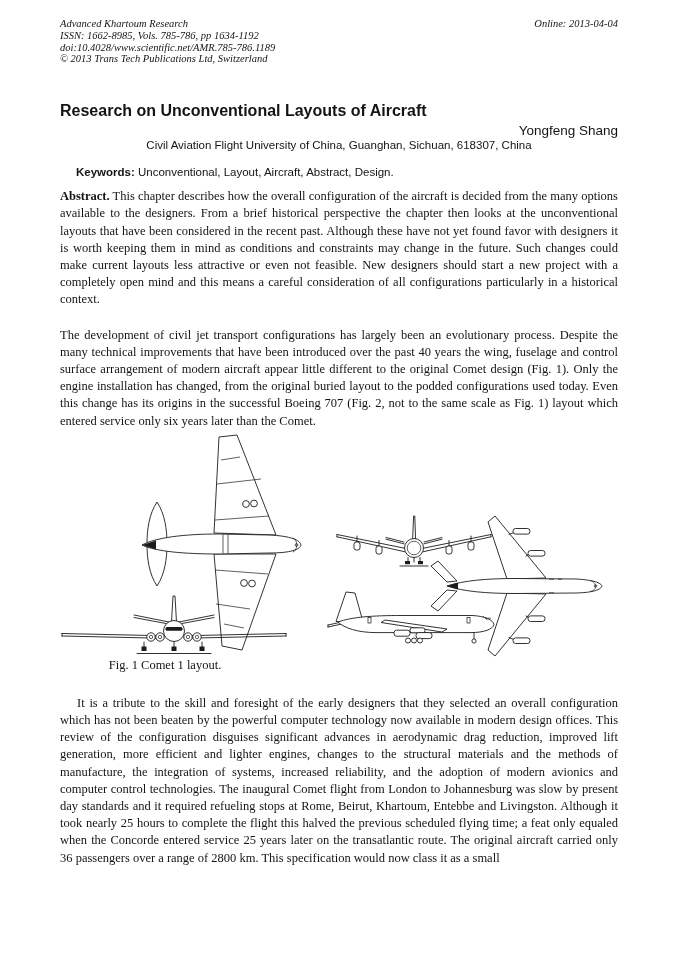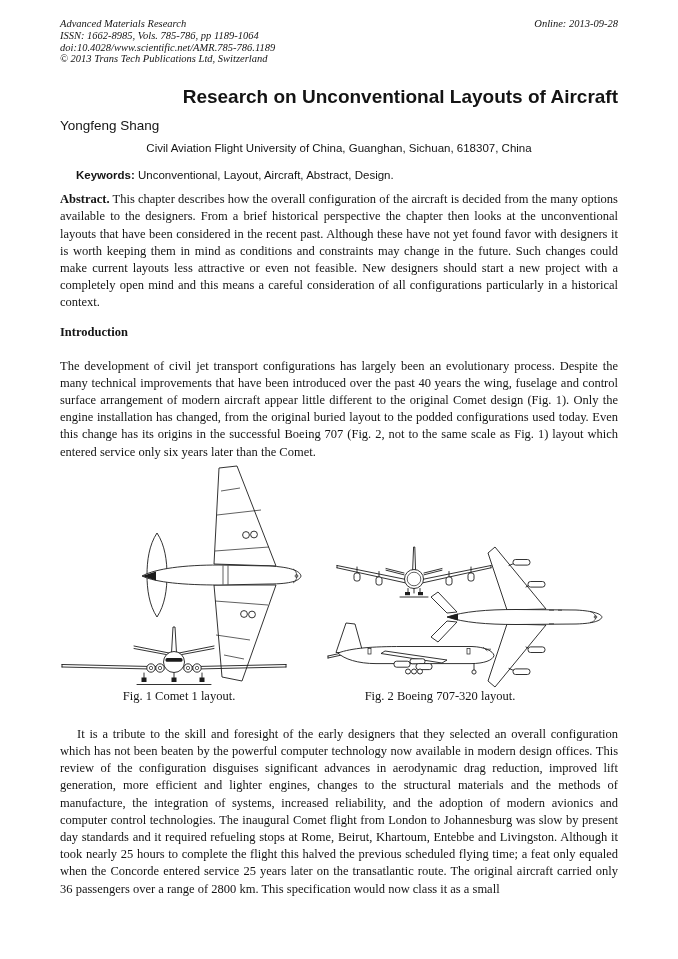--- a/index.html
+++ b/index.html
@@ -4,81 +4,80 @@
 <style>
   html,body { margin:0; padding:0; background:#ffffff; }
   body { width:678px; height:959px; font-family:"Liberation Serif", serif; color:#141414; }
   .page { position:relative; width:678px; height:959px; overflow:hidden; background:#ffffff; }
   .content { padding:18px 60px 0 60px; }
 
   .doc-header { display:flex; justify-content:space-between; align-items:flex-start;
     font-style:italic; font-size:10.5px; line-height:11.8px; }
   .doc-header .hl div { white-space:nowrap; }
 
-  .title { margin-top:23px; text-align:right; font-family:"Liberation Sans", sans-serif;
-    font-weight:bold; font-size:19px; line-height:17px; }
-  .author { margin-top:13px; text-align:left; font-family:"Liberation Sans", sans-serif;
+  .title { margin-top:37px; text-align:left; font-family:"Liberation Sans", sans-serif;
+    font-weight:bold; font-size:16px; line-height:17px; }
+  .author { margin-top:4px; text-align:right; font-family:"Liberation Sans", sans-serif;
     font-size:13.5px; }
-  .affiliation { margin-top:9px; text-align:center; font-family:"Liberation Sans", sans-serif;
+  .affiliation { margin-top:1px; text-align:center; font-family:"Liberation Sans", sans-serif;
     font-size:11.5px; }
   .email { margin-top:8px; text-align:center; font-family:"Liberation Sans", sans-serif;
     font-size:11.5px; }
   .keywords { margin-top:14px; font-family:"Liberation Sans", sans-serif; font-size:11.5px; line-height:14px; }
   .keywords .klabel { font-weight:bold;padding-left:16px; }
 
   .body-par { margin-top:9px; font-size:12.5px; line-height:17.2px; text-align:justify; }
   .body-par .lead { font-weight:bold; }
   .sec-heading { margin-top:13px; font-size:12.5px; font-weight:bold; }
   .intro-par { margin-top:18px; }
   .indent-par { text-indent:17px; margin-top:19px; }
 
   .figure-block { position:relative; height:244px; margin-top:2px; }
   .figure-block svg { position:absolute; top:0; }
   #fig1-svg { left:-6px; }
   #fig2-svg { left:264px; }
   .fig-caption { position:absolute; top:226px; font-size:12.5px; text-align:center; }
-  #caption-1 { left:18px; width:202px; }
+  #caption-1 { left:4px; width:202px; }
   #caption-2 { left:258px; width:244px; }
 
   svg .ln { fill:none; stroke:#1c1c1c; stroke-width:0.9; stroke-linejoin:round; stroke-linecap:round; }
   svg .wh { fill:#ffffff; stroke:#1c1c1c; stroke-width:0.9; stroke-linejoin:round; }
   svg .bk { fill:#1c1c1c; stroke:none; }
   svg .th { fill:none; stroke:#1c1c1c; stroke-width:0.7; }
 </style>
 </head>
 <body>
 
 <div class="page">
   <div class="content">
 
     <div class="doc-header">
       <div class="hl">
-        <div>Advanced Materials Research</div>
-        <div>ISSN: 1662-8985, Vols. 785-786, pp 1189-1064</div>
+        <div>Advanced Khartoum Research</div>
+        <div>ISSN: 1662-8985, Vols. 785-786, pp 1634-1192</div>
         <div>doi:10.4028/www.scientific.net/AMR.785-786.1189</div>
         <div>© 2013 Trans Tech Publications Ltd, Switzerland</div>
       </div>
-      <div class="hr">Online: 2013-09-28</div>
+      <div class="hr">Online: 2013-04-04</div>
     </div>
 
     <div class="title">Research on Unconventional Layouts of Aircraft</div>
     <div class="author">Yongfeng Shang</div>
     <div class="affiliation">Civil Aviation Flight University of China, Guanghan, Sichuan, 618307, China</div>
 
     <div class="keywords">
       <span class="klabel">Keywords:</span>
       <span>Unconventional, Layout, Aircraft, Abstract, Design.</span>
     </div>
 
     <div class="body-par">
       <span class="lead">Abstract.</span>
       <span>This chapter describes how the overall configuration of the aircraft is decided from the many options available to the designers. From a brief historical perspective the chapter then looks at the unconventional layouts that have been considered in the recent past. Although these have not yet found favor with designers it is worth keeping them in mind as conditions and constraints may change in the future. Such changes could make current layouts less attractive or even not feasible. New designers should start a new project with a completely open mind and this means a careful consideration of all configurations particularly in a historical context.</span>
     </div>
 
-    <div class="sec-heading">Introduction</div>
     <div class="body-par intro-par">The development of civil jet transport configurations has largely been an evolutionary process. Despite the many technical improvements that have been introduced over the past 40 years the wing, fuselage and control surface arrangement of modern aircraft appear little different to the original Comet design (Fig. 1). Only the engine installation has changed, from the original buried layout to the podded configurations used today. Even this change has its origins in the successful Boeing 707 (Fig. 2, not to the same scale as Fig. 1) layout which entered service only six years later than the Comet.</div>
 
     <div class="figure-block">
 
       <svg id="fig1-svg" width="250" height="228" viewBox="0 0 250 228" xmlns="http://www.w3.org/2000/svg">
 
         <path class="wh" d="M103,70 C111,82 113,98 113,112 C113,126 111,142 103,154 C95,142 93,126 93,112 C93,98 95,82 103,70 Z"></path>
 
         <path class="wh" d="M222,103 L183,3 L165,5 L160,101 Z"></path>
         <path class="th" d="M167,28 L186,25"></path>
@@ -174,19 +173,18 @@
         <rect class="wh" x="70" y="198.2" width="16" height="6" rx="2.6"></rect>
         <rect class="wh" x="92" y="200.6" width="16" height="6" rx="2.6"></rect>
         <circle class="wh" cx="84" cy="208.5" r="2.5"></circle>
         <circle class="wh" cx="90" cy="208.5" r="2.5"></circle>
         <circle class="wh" cx="96" cy="208.5" r="2.5"></circle>
         <path class="ln" d="M150,201 L150,207"></path>
         <circle class="wh" cx="150" cy="209" r="2.1"></circle>
       </svg>
 
       <div class="fig-caption" id="caption-1">Fig. 1 Comet 1 layout.</div>
-      <div class="fig-caption" id="caption-2">Fig. 2 Boeing 707-320 layout.</div>
     </div>
 
     <div class="body-par indent-par">It is a tribute to the skill and foresight of the early designers that they selected an overall configuration which has not been beaten by the powerful computer technology now available in modern design offices. This review of the configuration disguises significant advances in aerodynamic drag reduction, improved lift generation, more efficient and lighter engines, changes to the structural materials and the methods of manufacture, the integration of systems, increased reliability, and the adoption of modern avionics and computer control technologies. The inaugural Comet flight from London to Johannesburg was slow by present day standards and it required refueling stops at Rome, Beirut, Khartoum, Entebbe and Livingston. Although it took nearly 25 hours to complete the flight this halved the previous scheduled flying time; a feat only equaled when the Concorde entered service 25 years later on the transatlantic route. The original aircraft carried only 36 passengers over a range of 2800 km. This specification would now class it as a small</div>
 
   </div>
 </div>
 
 </body></html>

